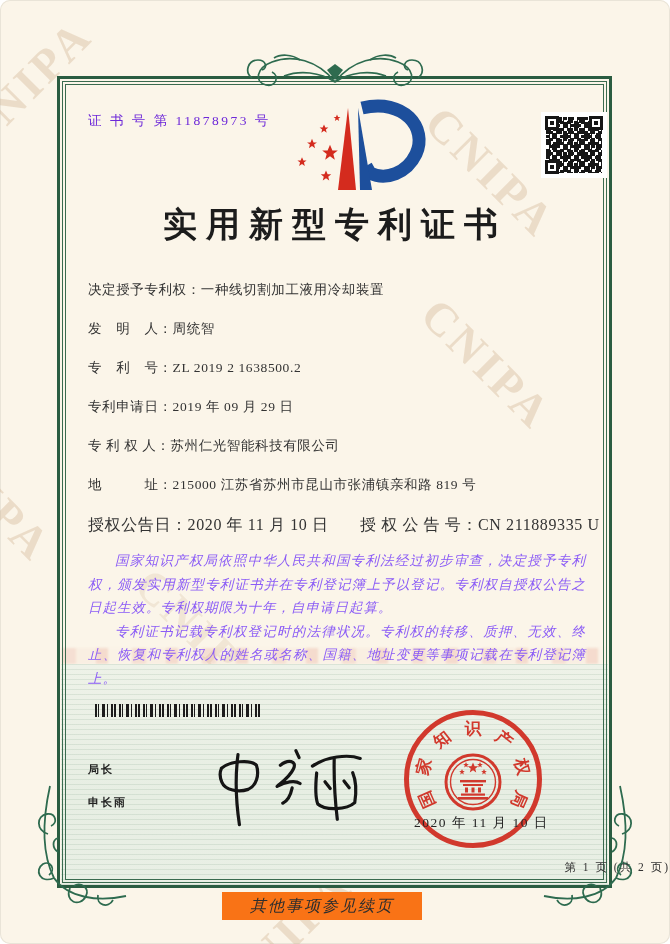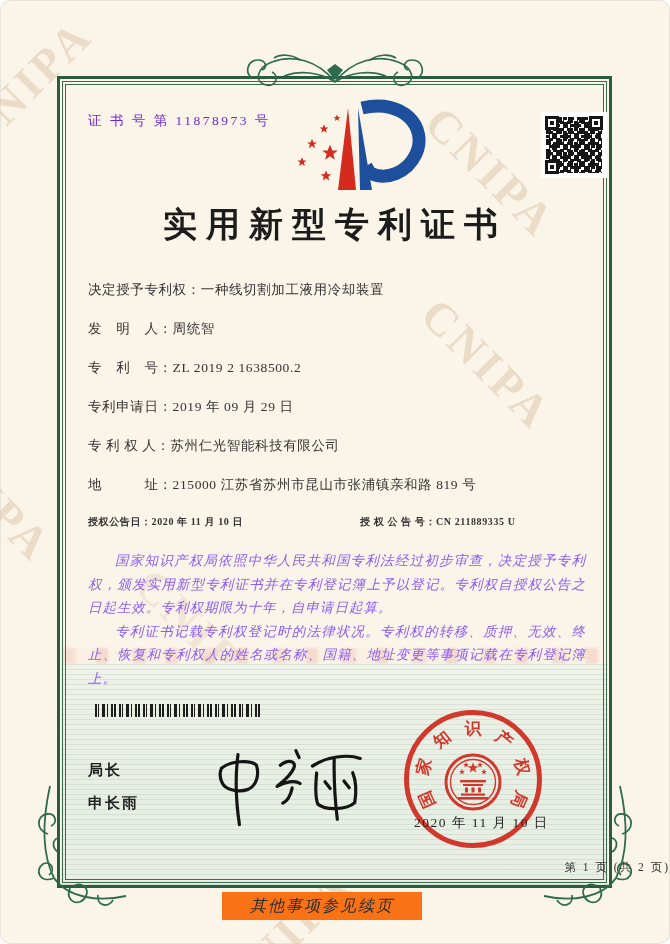--- a/index.html
+++ b/index.html
@@ -60,21 +60,21 @@
   .f-tl { left:-1px; top:-1px; } .f-tr { right:-1px; top:-1px; } .f-bl { left:-1px; bottom:-1px; }
   .title {
     position:absolute; left:0; right:0; top:202px; z-index:4; text-align:center;
     font-size:34px; font-weight:bold; letter-spacing:9px; color:#1c1c1c;
     font-family:"Liberation Serif",serif;
   }
   
   .fields { position:absolute; left:88px; top:281px; width:500px; z-index:4; }
   .field-row { height:39px; font-size:13.5px; color:#333; letter-spacing:.6px; white-space:nowrap; }
   .field-row .lab { color:#333; }
-  .grant-row { position:relative; height:39px; font-size:10px; color:#333; letter-spacing:.6px; white-space:nowrap;font-weight:bold; }
+  .grant-row { position:relative; height:39px; font-size:16px; color:#333; letter-spacing:.6px; white-space:nowrap; }
   .grant-right { position:absolute; left:272px; top:0; }
   
   .body-text {
     position:absolute; left:88px; top:549px; width:498px; z-index:4;
     font-size:13.5px; line-height:23.5px; color:#8b5cf6;
     font-style:italic; letter-spacing:1px; text-align:justify;
   }
   .body-text p { text-indent:2em; }
   
   .barcode {
@@ -84,21 +84,21 @@
       #1c1c1c 3px 4px, rgba(0,0,0,0) 4px 7px,
       #1c1c1c 7px 10px, rgba(0,0,0,0) 10px 12px,
       #1c1c1c 12px 13px, rgba(0,0,0,0) 13px 16px,
       #1c1c1c 16px 18px, rgba(0,0,0,0) 18px 19px,
       #1c1c1c 19px 21px, rgba(0,0,0,0) 21px 24px);
   }
   
   .signoff {
     position:absolute; left:88px; top:753px; z-index:4;
     font-family:"Liberation Sans","DejaVu Sans",sans-serif;
-    font-size:15px; font-weight:600; color:#222; line-height:33px; letter-spacing:2px;
+    font-size:11px; font-weight:600; color:#222; line-height:33px; letter-spacing:2px;
   }
   .signature { position:absolute; left:205px; top:733px; width:165px; height:100px; z-index:4; transform:rotate(-2deg); }
   
   .seal { position:absolute; left:404px; top:710px; width:138px; height:138px; z-index:5; opacity:.92; }
   .seal-ring { position:absolute; inset:0; border:5px solid #d02a1e; border-radius:50%; }
   .seal-char {
     position:absolute; left:50%; top:50%; width:20px; height:20px; margin:-10px 0 0 -10px;
     display:flex; align-items:center; justify-content:center;
     font-size:16.5px; font-weight:bold; color:#d02a1e;
     transform:rotate(var(--a)) translateY(-50px);

